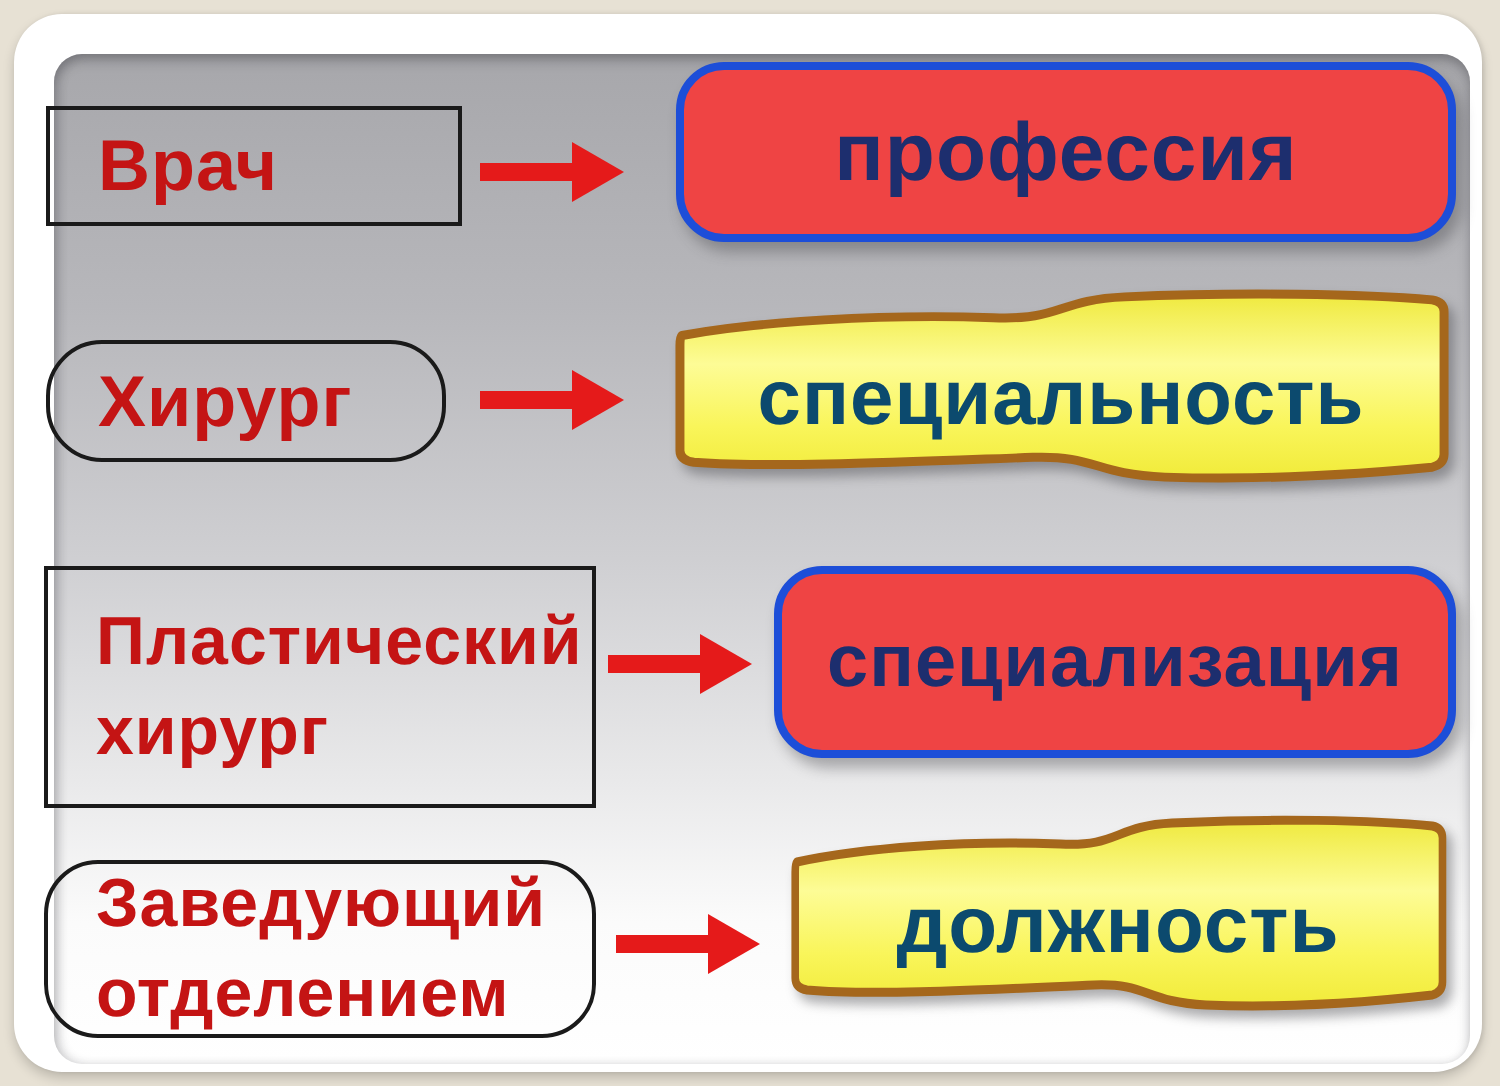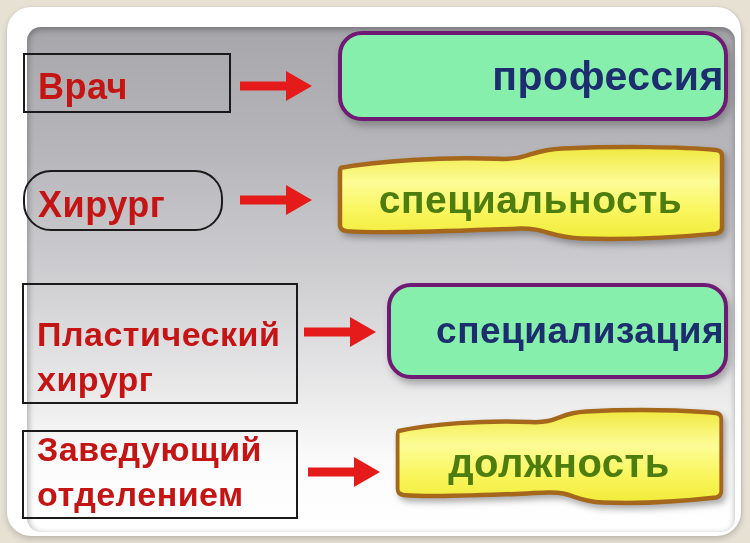--- a/index.html
+++ b/index.html
@@ -14,52 +14,52 @@
     box-shadow:0 3px 6px rgba(0,0,0,0.18), 1px 0 2px rgba(0,0,0,0.08);
   }
   .content{
     position:absolute;left:20px;top:20px;width:708px;height:505px;
     border-radius:14px;
     background:linear-gradient(180deg,#a7a7ab 0%,#b7b7bb 25%,#cfcfd2 50%,#e9e9ea 72%,#fbfbfb 86%,#ffffff 100%);
     box-shadow:inset 0 3px 6px rgba(50,50,55,0.35), inset 3px 0 5px rgba(50,50,55,0.12);
   }
   .term-box{
     position:absolute;border:2px solid #1a1a1a;box-sizing:border-box;
-    display:flex;align-items:flex-end;padding-left:13px;
+    display:flex;align-items:center;padding-left:24px;
     color:#c41414;font-weight:bold;line-height:1.32;letter-spacing:0.5px;
   }
   #term1{left:23px;top:53px;width:208px;height:60px;font-size:36px;}
   #term2{left:23px;top:170px;width:200px;height:61px;font-size:36px;border-radius:28px;}
   #term3{left:22px;top:283px;width:276px;height:121px;font-size:34px;padding-right:6px;}
-  #term4{left:22px;top:430px;width:276px;height:89px;font-size:34px;padding-right:6px;}
+  #term4{left:22px;top:430px;width:276px;height:89px;font-size:34px;padding-right:6px;border-radius:27px;}
   .arrow{position:absolute;width:72px;height:36px;}
   #arrow1{left:240px;top:68px;}
   #arrow2{left:240px;top:182px;}
   #arrow3{left:304px;top:314px;}
   #arrow4{left:308px;top:454px;}
   .cat-white{
     position:absolute;box-sizing:border-box;
-    background:#86efac;border:4px solid #701a75;border-radius:24px;
-    display:flex;align-items:center;justify-content:flex-end;
+    background:#ef4444;border:4px solid #1d4ed8;border-radius:24px;
+    display:flex;align-items:center;justify-content:center;
     color:#1d2e6e;font-weight:bold;letter-spacing:0.5px;
     box-shadow:3px 5px 7px rgba(70,70,75,0.40);
   }
   #cat1{left:338px;top:31px;width:390px;height:90px;font-size:41px;}
   #cat3{left:387px;top:283px;width:341px;height:96px;font-size:37px;}
   .cat-banner{
     position:absolute;
     filter:drop-shadow(3px 4px 3px rgba(70,70,75,0.45));
   }
   #cat2{left:331px;top:142px;width:399px;height:103px;font-size:39px;}
   #cat4{left:390px;top:405px;width:338px;height:104px;font-size:40px;}
   .cat-banner svg.banner-bg{position:absolute;left:0;top:0;width:100%;height:100%;}
   .banner-label{
     position:absolute;left:0;top:0;right:0;bottom:0;
     display:flex;align-items:center;justify-content:center;
-    padding-top:12px;font-weight:bold;color:#4d7c0f;letter-spacing:0.5px;
+    padding-top:12px;font-weight:bold;color:#0c4a6e;letter-spacing:0.5px;
   }
 </style>
 </head>
 <body>
 
 <svg width="0" height="0" style="position:absolute" aria-hidden="true">
   <defs>
     <linearGradient id="yellowGrad" x1="0" y1="0" x2="0" y2="1">
       <stop offset="0" stop-color="#efe93e"></stop>
       <stop offset="0.38" stop-color="#fdfc96"></stop>

